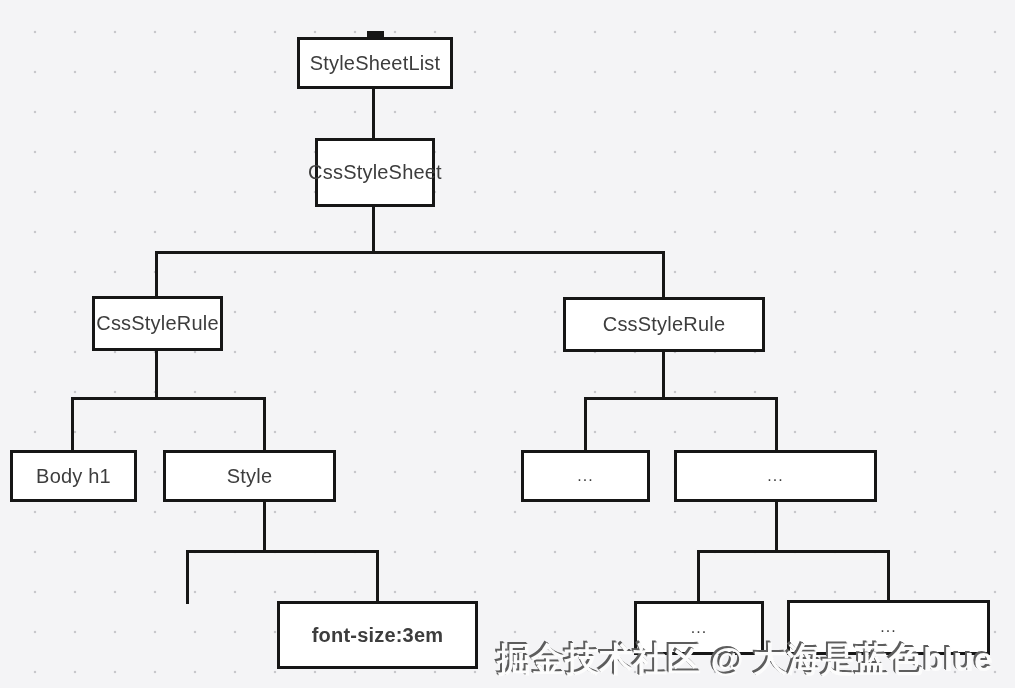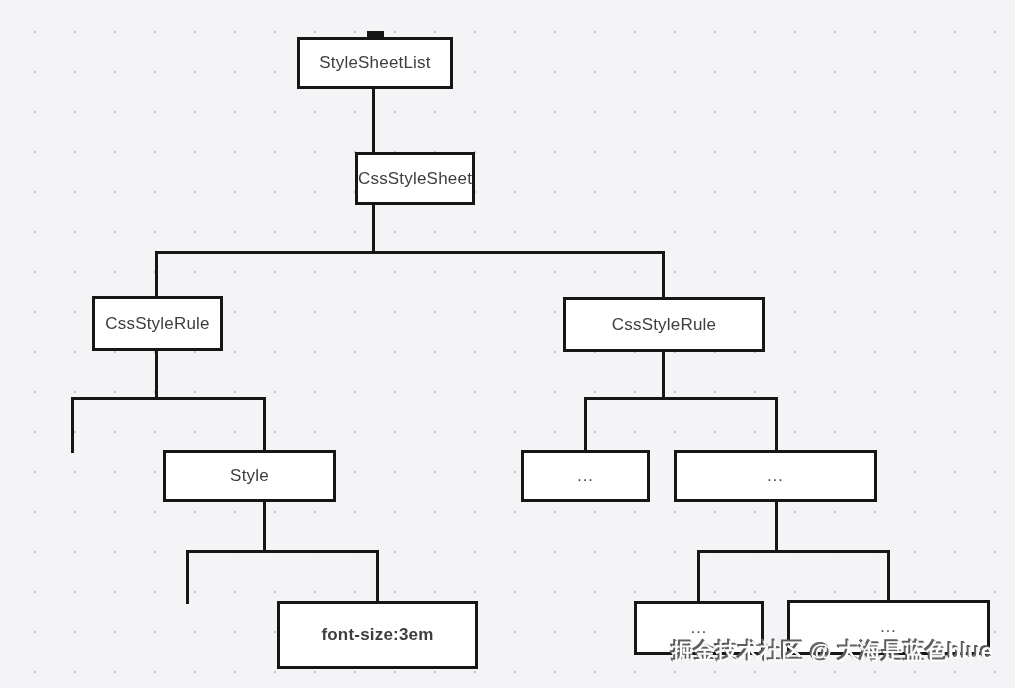--- a/index.html
+++ b/index.html
@@ -26,39 +26,39 @@
     background: #161616;
   }
   .node {
     position: absolute;
     box-sizing: border-box;
     background: #ffffff;
     border: 3px solid #161616;
     display: flex;
     align-items: center;
     justify-content: center;
-    font-size: 17px;
+    font-size: 20px;
     color: #3d3d3d;
     letter-spacing: 0.2px;
     white-space: nowrap;
   }
   .node.ellipsis {
     font-size: 16px;
     letter-spacing: 1px;
     line-height: 0.55;
   }
   .stub {
     position: absolute;
     background: #161616;
   }
   .watermark {
     position: absolute;
     top: 637px;
     right: 22px;
-    font-size: 22px;
+    font-size: 34px;
     font-weight: 700;
     white-space: nowrap;
     color: #fcfcfc;
     text-shadow: -2px -2px 0 #5d5d5d, -1px -1px 0 #6e6e6e;
     z-index: 10;
   }
 </style>
 </head>
 <body>
 
@@ -87,26 +87,27 @@
   <div class="line" style="left:584px; top:397px; width:3px;   height:56px;"></div>
   <div class="line" style="left:775px; top:397px; width:3px;   height:56px;"></div>
 
   <div class="line" style="left:775px; top:500px; width:3px;   height:53px;"></div>
   <div class="line" style="left:697px; top:550px; width:193px; height:3px;"></div>
   <div class="line" style="left:697px; top:550px; width:3px;   height:54px;"></div>
   <div class="line" style="left:887px; top:550px; width:3px;   height:54px;"></div>
 
   <div class="node" style="left:297px; top:37px; width:156px; height:52px;">StyleSheetList</div>
 
-  <div class="node" style="left:315px; top:152px; width:120px; height:53px;margin-left:40px;">CssStyleSheet</div>
+  <div class="node" style="left:315px; top:138px; width:120px; height:69px;">CssStyleSheet</div>
 
   <div class="node" style="left:92px; top:296px; width:131px; height:55px;">CssStyleRule</div>
 
   <div class="node" style="left:563px; top:297px; width:202px; height:55px;">CssStyleRule</div>
 
+  <div class="node" style="left:10px; top:450px; width:127px; height:52px;">Body h1</div>
 
   <div class="node" style="left:163px; top:450px; width:173px; height:52px;">Style</div>
 
   <div class="node ellipsis" style="left:521px; top:450px; width:129px; height:52px;">...</div>
 
   <div class="node ellipsis" style="left:674px; top:450px; width:203px; height:52px;">...</div>
 
 
   <div class="node" style="left:277px; top:601px; width:201px; height:68px;font-weight:bold;">font-size:3em</div>
 

